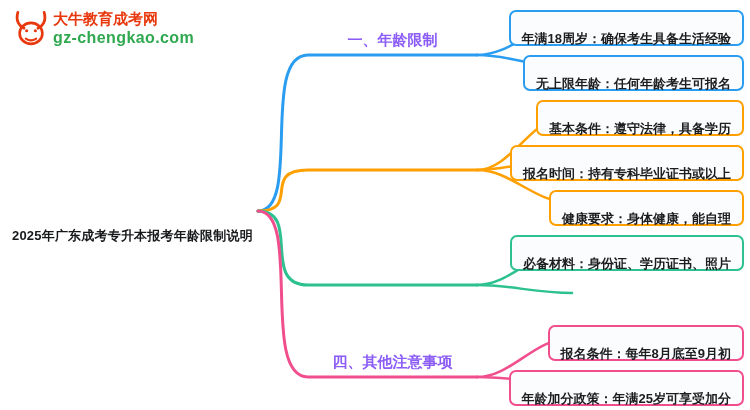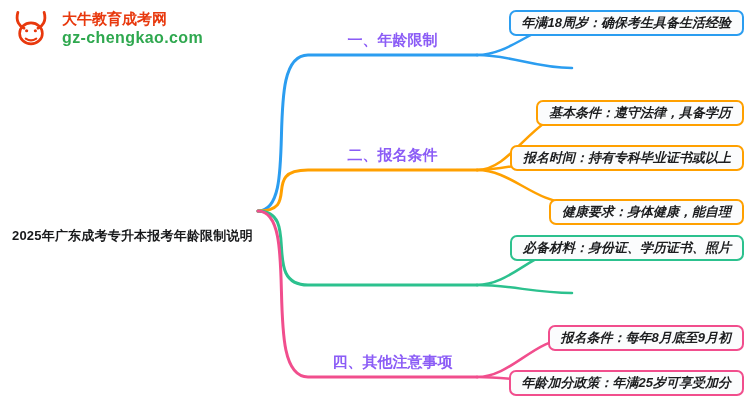--- a/index.html
+++ b/index.html
@@ -10,25 +10,25 @@
   .node { position:absolute; z-index:2; }
   .root {
     left:12px; top:202px; font-size:13px; font-weight:700; color:#17181a;
     white-space:nowrap; letter-spacing:.2px;margin-top:25px;
   }
   .branch-label {
     left:308px; width:169px; text-align:center; font-size:15px; font-weight:700;
     color:#8b5cf6; white-space:nowrap;
   }
   .leaf {
-    right:6px; height:26px; line-height:22px; padding:0 11px;
+    right:6px; height:26px; line-height:22px; padding:16px 11px;
     border:2px solid #999; border-radius:7px; background:#fbfcfd;
-    font-size:13px; font-weight:600; color:#1c1d1f; white-space:nowrap;font-style:italic;
+    font-size:13px; font-weight:600; color:#1c1d1f; white-space:nowrap;
   }
-  .logo { left:10px; top:8px; display:flex; align-items:center; gap:10px; }
+  .logo { left:10px; top:8px; display:flex; align-items:center; gap:1px; }
   .logo-text { display:flex; flex-direction:column; line-height:1.25; }
   .logo-title { color:#e8380d; font-size:15px; font-weight:800; white-space:nowrap; }
   .logo-domain { color:#2fa84f; font-size:16px; font-weight:700; letter-spacing:.4px; }
 </style>
 </head>
 <body>
 
 <div class="canvas">
 
   <svg class="wires" width="750" height="410" viewBox="0 0 750 410">
@@ -63,27 +63,27 @@
     </svg>
     <div class="logo-text">
       <span class="logo-title">大牛教育成考网</span>
       <span class="logo-domain">gz-chengkao.com</span>
     </div>
   </div>
 
   <div class="node root">2025年广东成考专升本报考年龄限制说明</div>
 
   <div class="node branch-label" style="top:31px">一、年龄限制</div>
-  <div class="node branch-label" style="top:146px">二、报名条件</div>
   <div class="node branch-label" style="top:353px">四、其他注意事项</div>
 
   <div class="node leaf" style="top: 10px; border-color: rgb(43, 157, 240);">年满18周岁：确保考生具备生活经验</div>
+  <div class="node leaf" style="top: 55px; border-color: rgb(43, 157, 240);">无上限年龄：任何年龄考生可报名</div>
 
   <div class="node leaf" style="top: 100px; border-color: rgb(255, 160, 0);">基本条件：遵守法律，具备学历</div>
   <div class="node leaf" style="top: 145px; border-color: rgb(255, 160, 0);">报名时间：持有专科毕业证书或以上</div>
-  <div class="node leaf" style="top: 190px; border-color: rgb(255, 160, 0); margin-top: 9px;">健康要求：身体健康，能自理</div>
+  <div class="node leaf" style="top: 190px; border-color: rgb(255, 160, 0);">健康要求：身体健康，能自理</div>
 
   <div class="node leaf" style="top: 235px; border-color: rgb(44, 193, 142);">必备材料：身份证、学历证书、照片</div>
 
   <div class="node leaf" style="top: 325px; border-color: rgb(241, 78, 141);">报名条件：每年8月底至9月初</div>
   <div class="node leaf" style="top: 370px; border-color: rgb(241, 78, 141);">年龄加分政策：年满25岁可享受加分</div>
 
 </div>
 
 </body></html>

